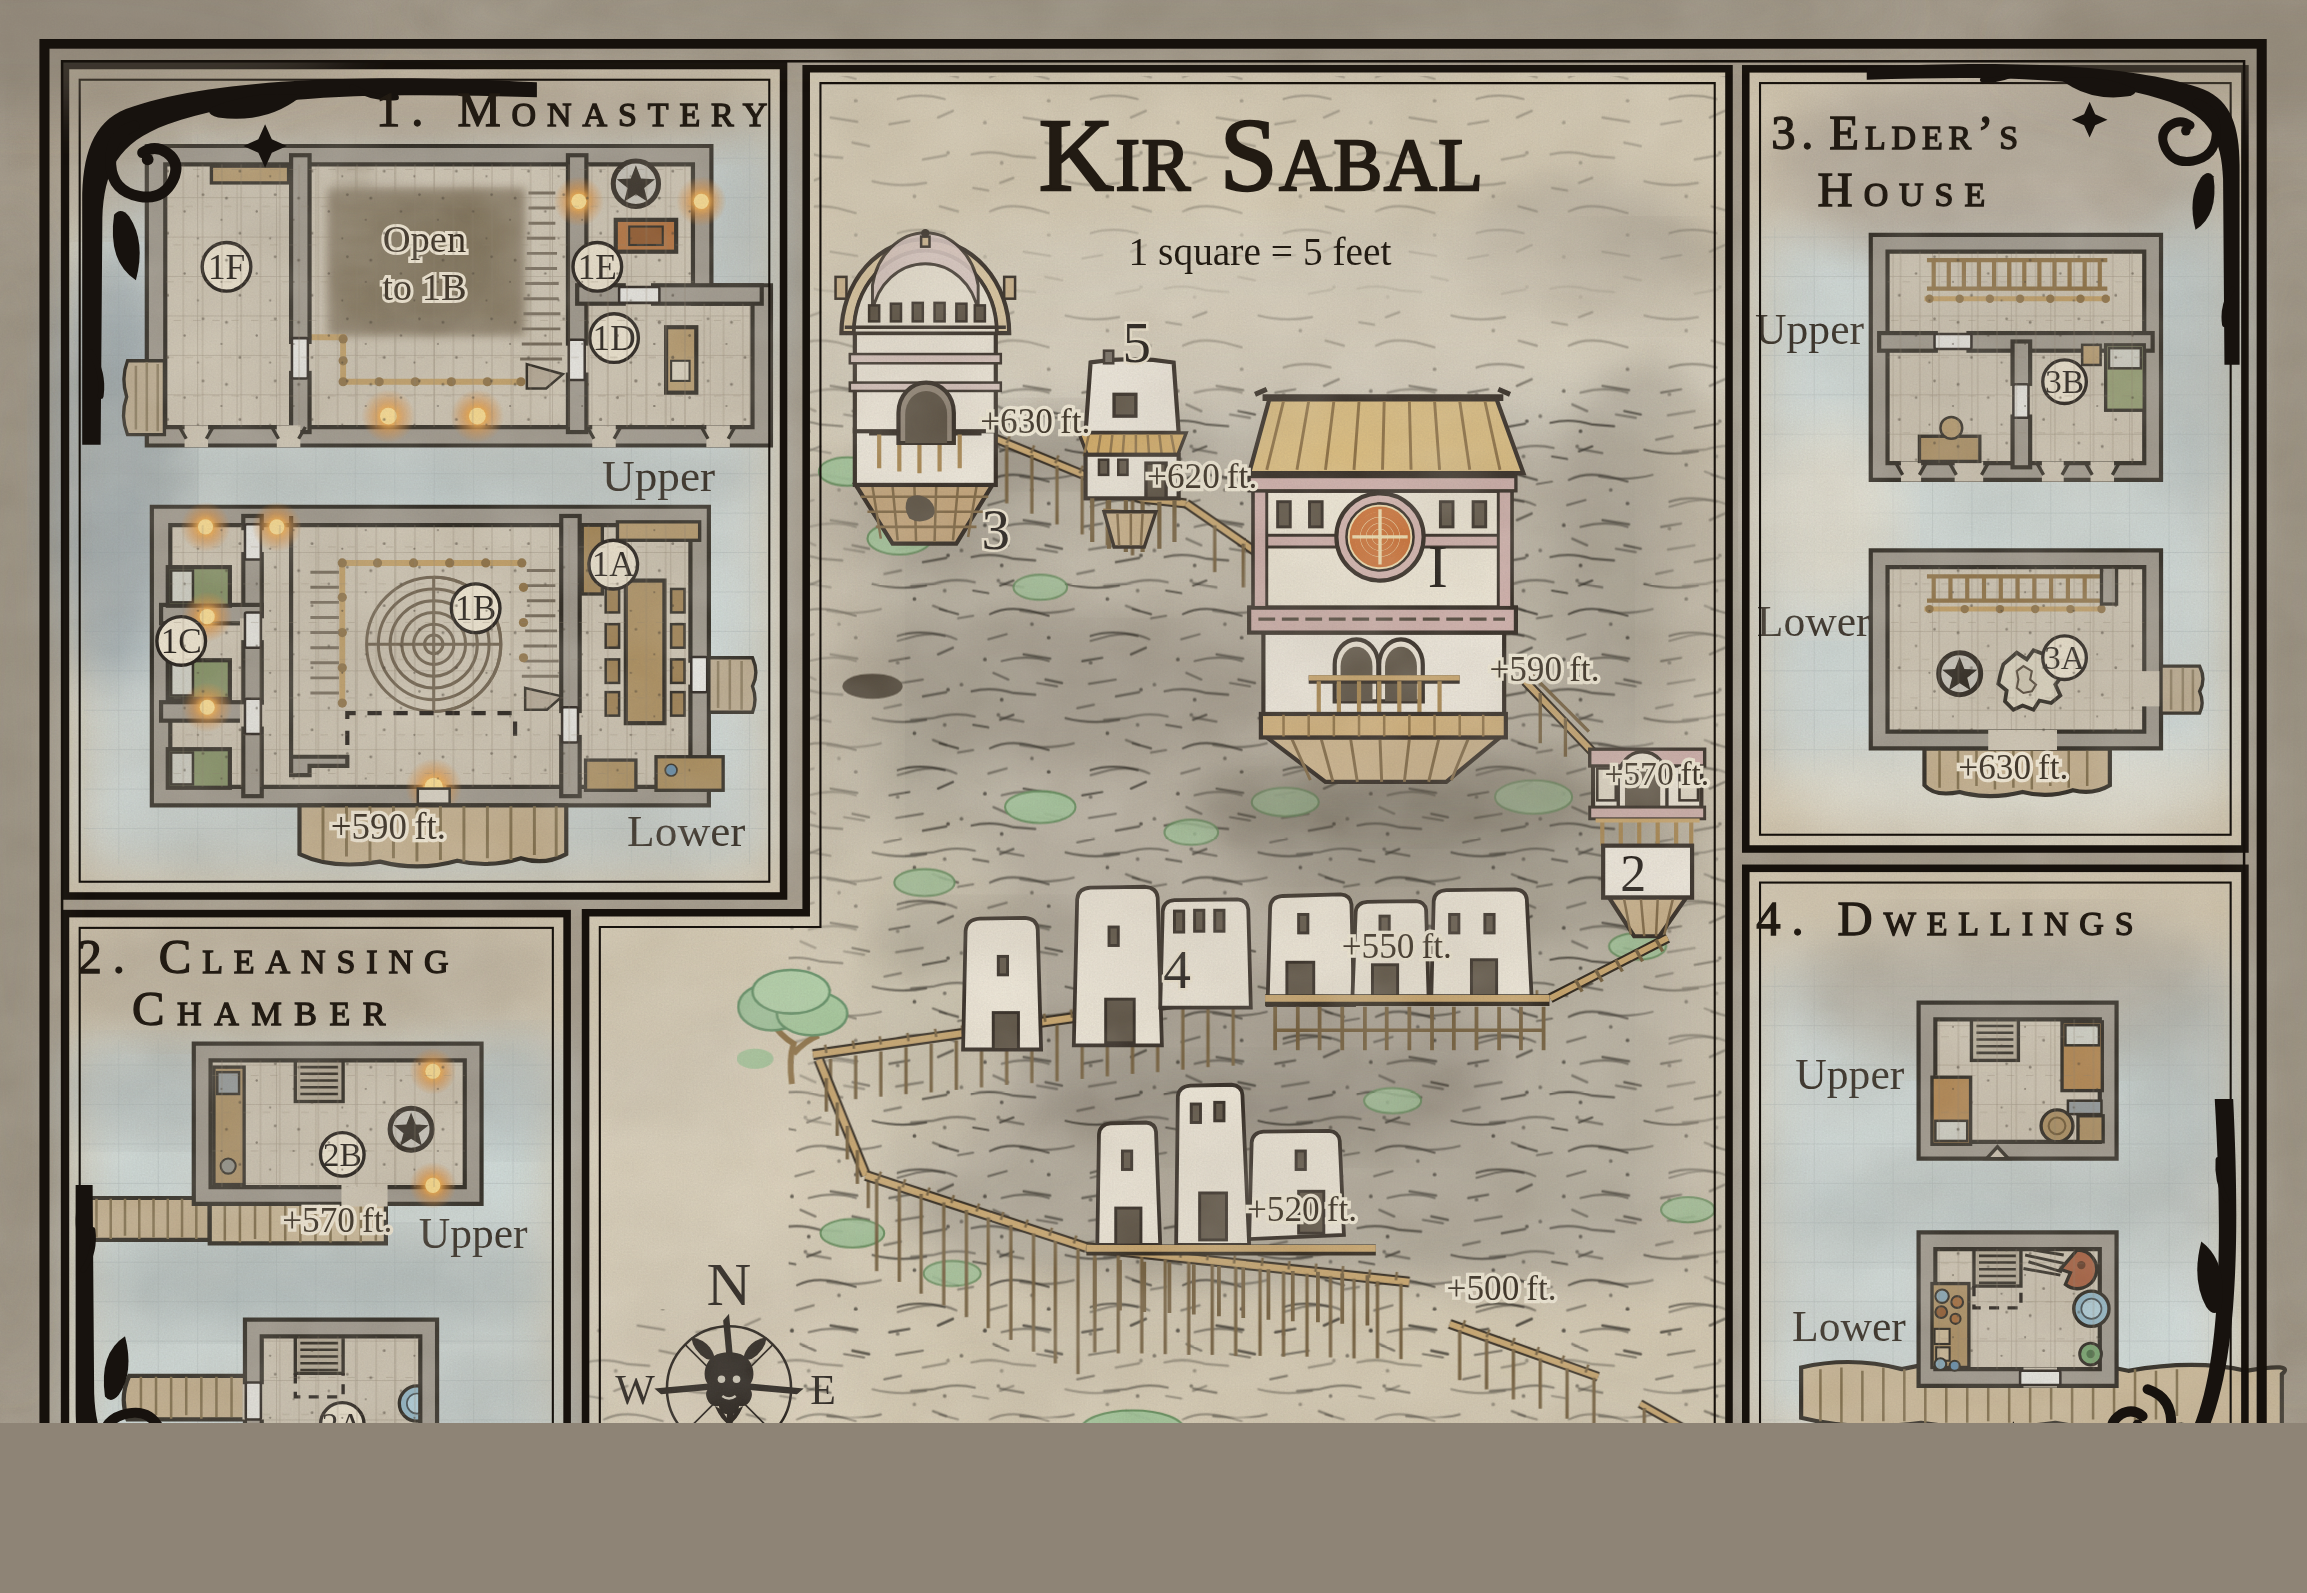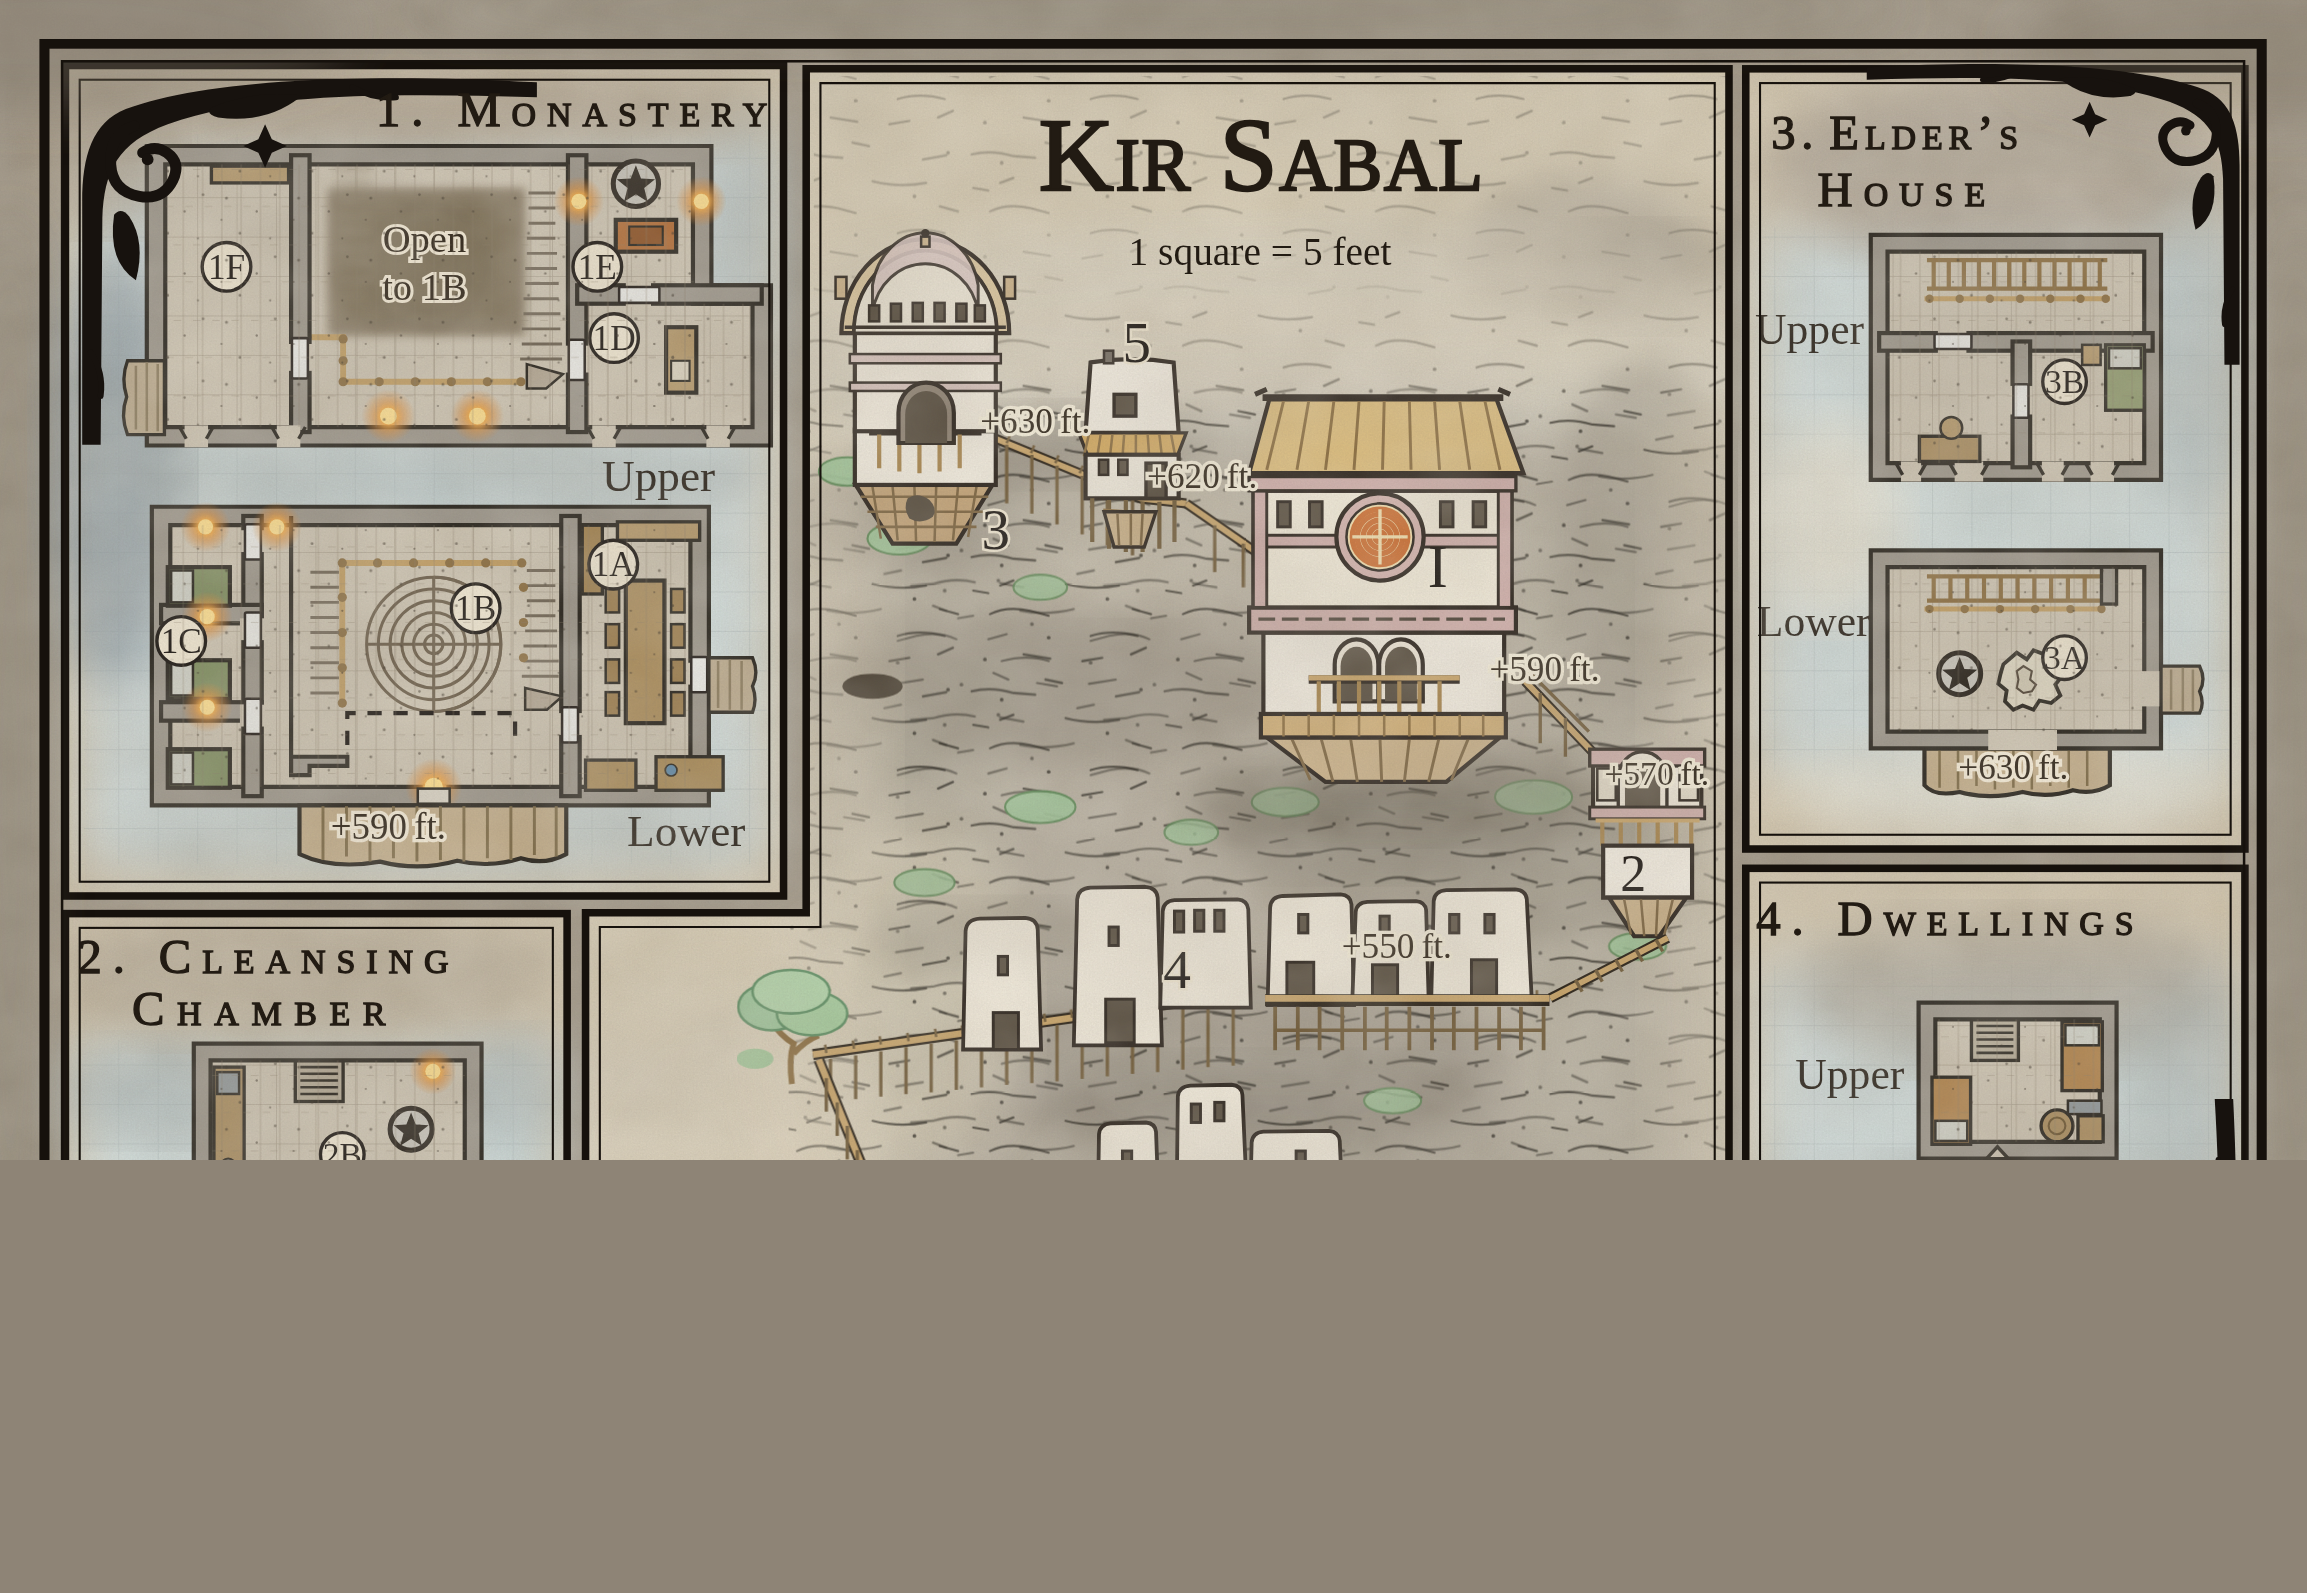--- a/index.html
+++ b/index.html
@@ -1,16 +1,16 @@
 <!DOCTYPE html>
 <html style="font-size:13.4px"><head>
 <meta charset="utf-8">
 <style>
 html,body{margin:0;padding:0;background:#8e8476}
-#page{position:relative;width:2307px;height:1160px;overflow:hidden;font-family:"Liberation Serif",serif}
+#page{position:relative;width:2307px;height:1423px;overflow:hidden;font-family:"Liberation Serif",serif}
 </style>
 </head>
 <body>
 <div id="page">
 <svg width="2307" height="1594" viewBox="0 0 2750 1900">
 <defs>
 <filter id="noiseDark" x="0" y="0" width="100%" height="100%">
   <feTurbulence type="fractalNoise" baseFrequency="0.5" numOctaves="2" seed="3"></feTurbulence>
   <feColorMatrix type="matrix" values="0 0 0 0 0.13  0 0 0 0 0.11  0 0 0 0 0.09  0.10 0.10 0.10 0 -0.08"></feColorMatrix>
 </filter>

